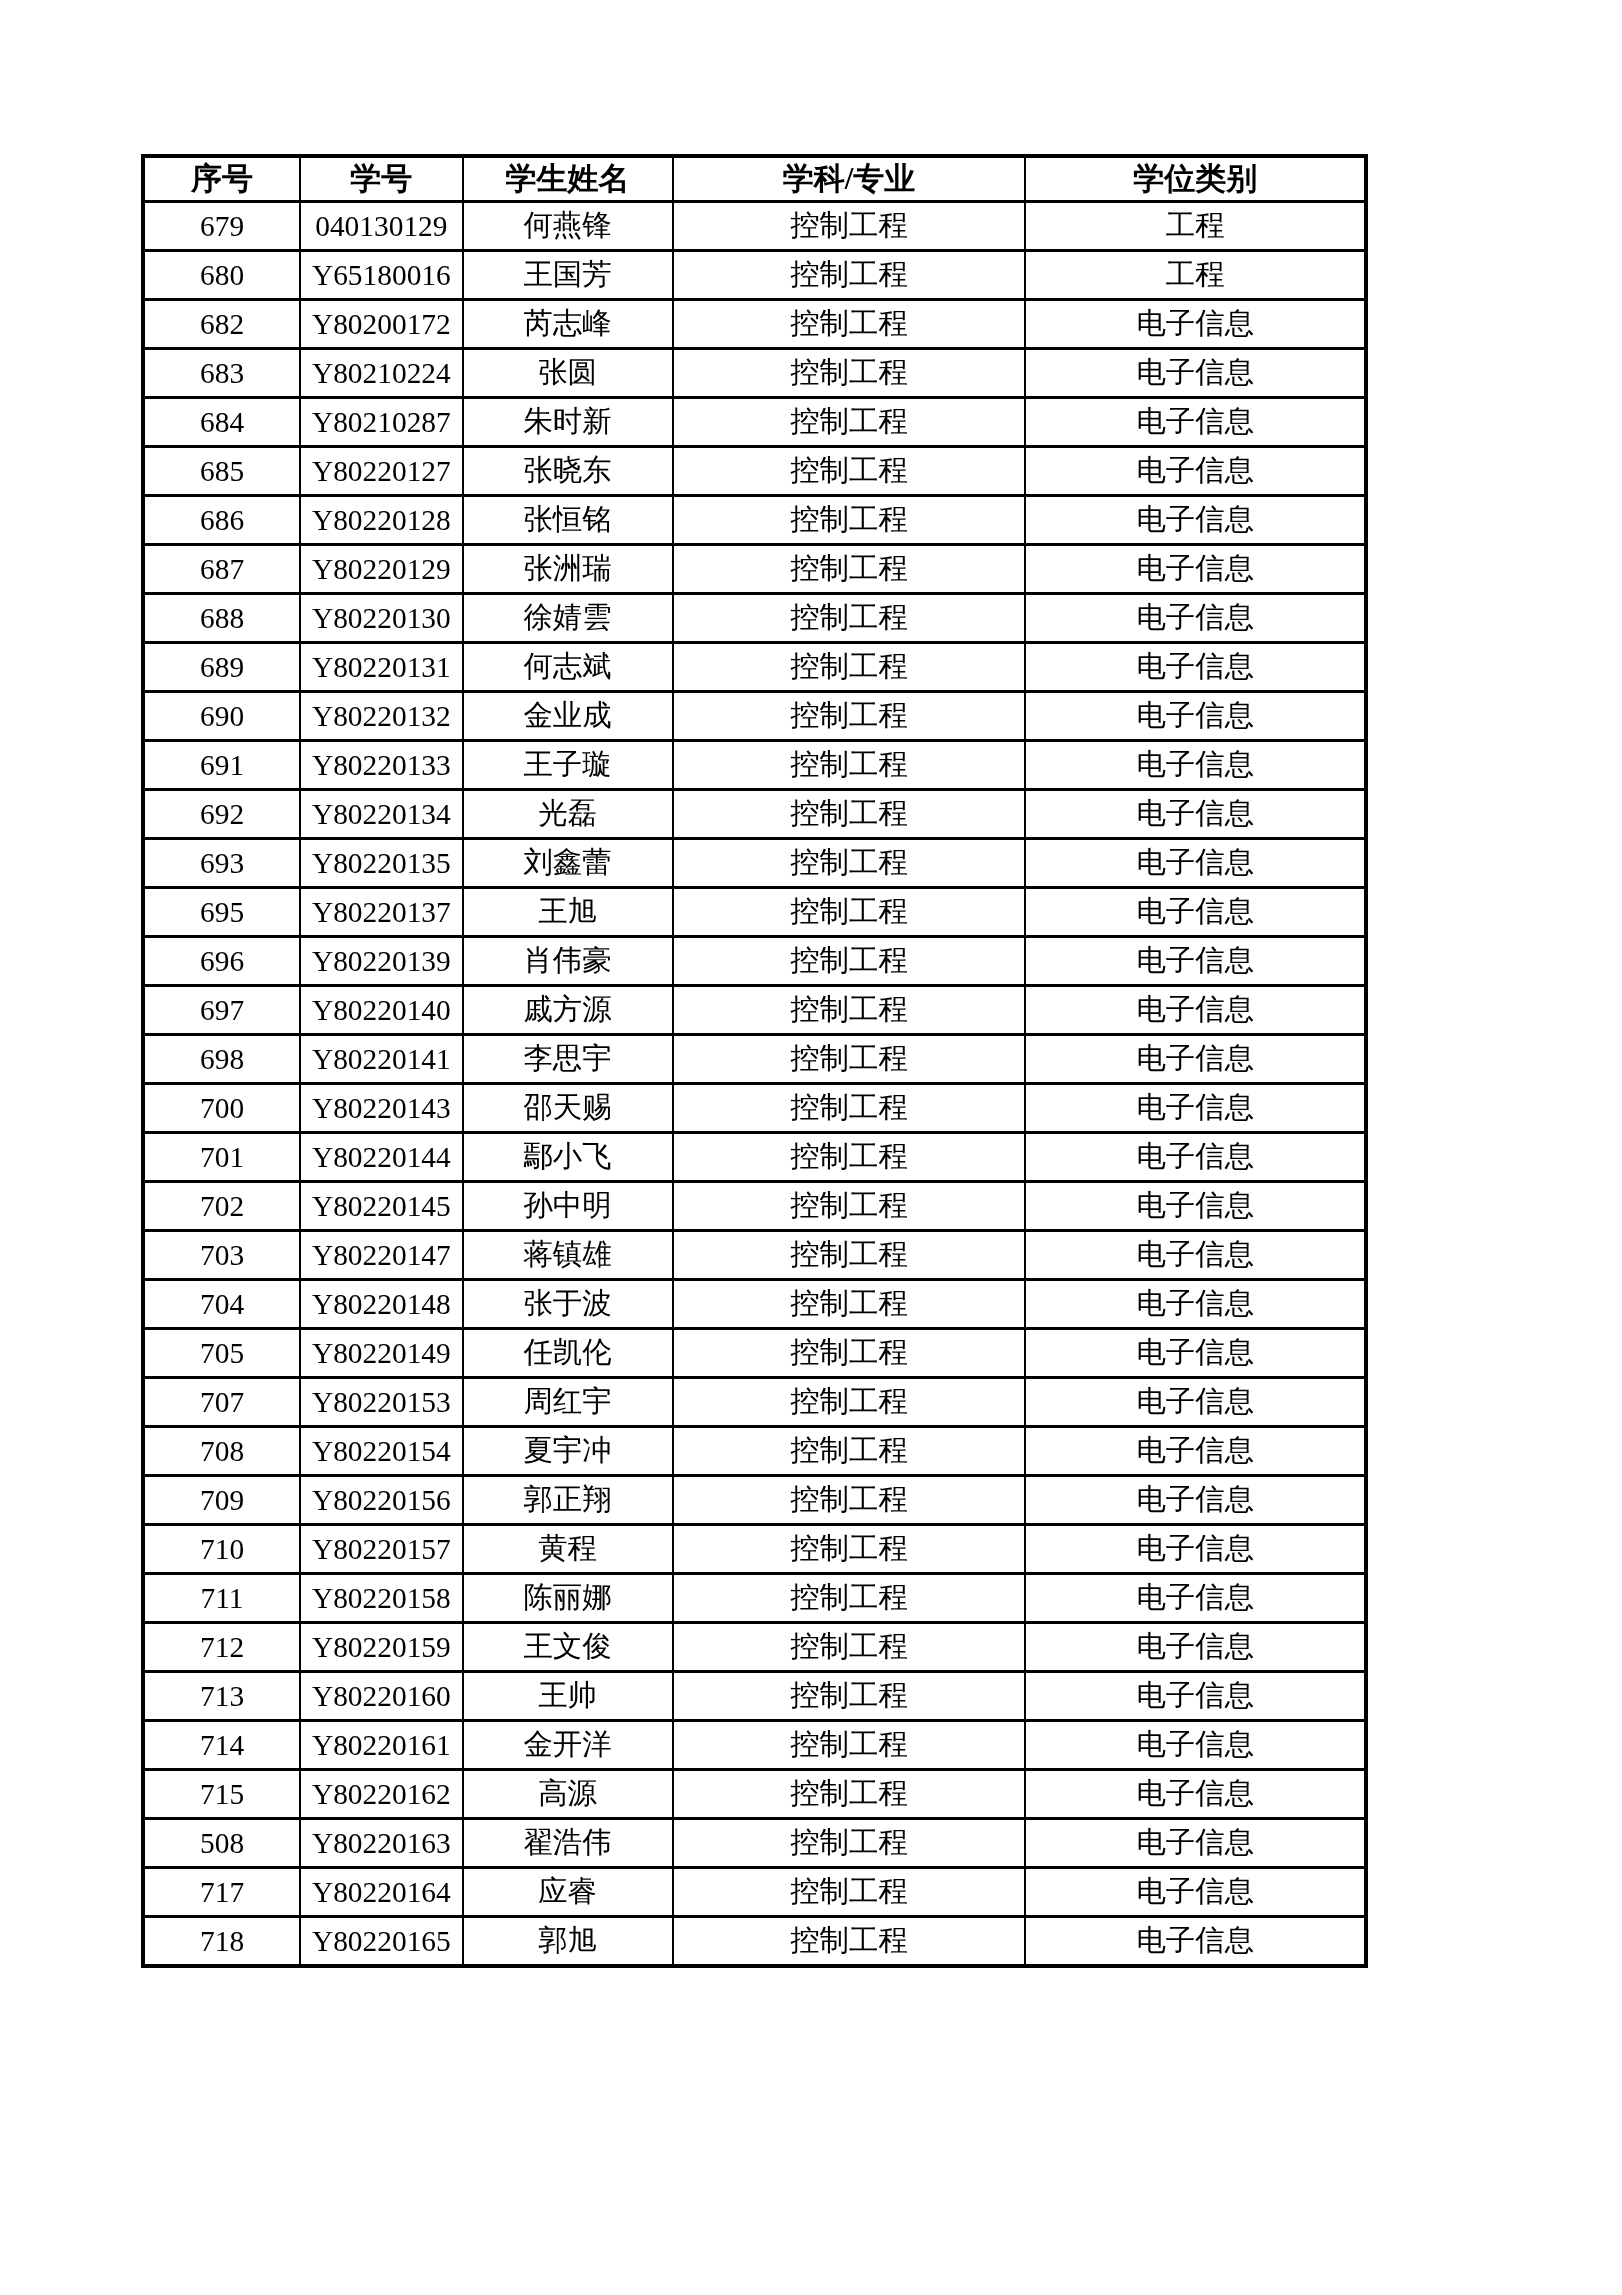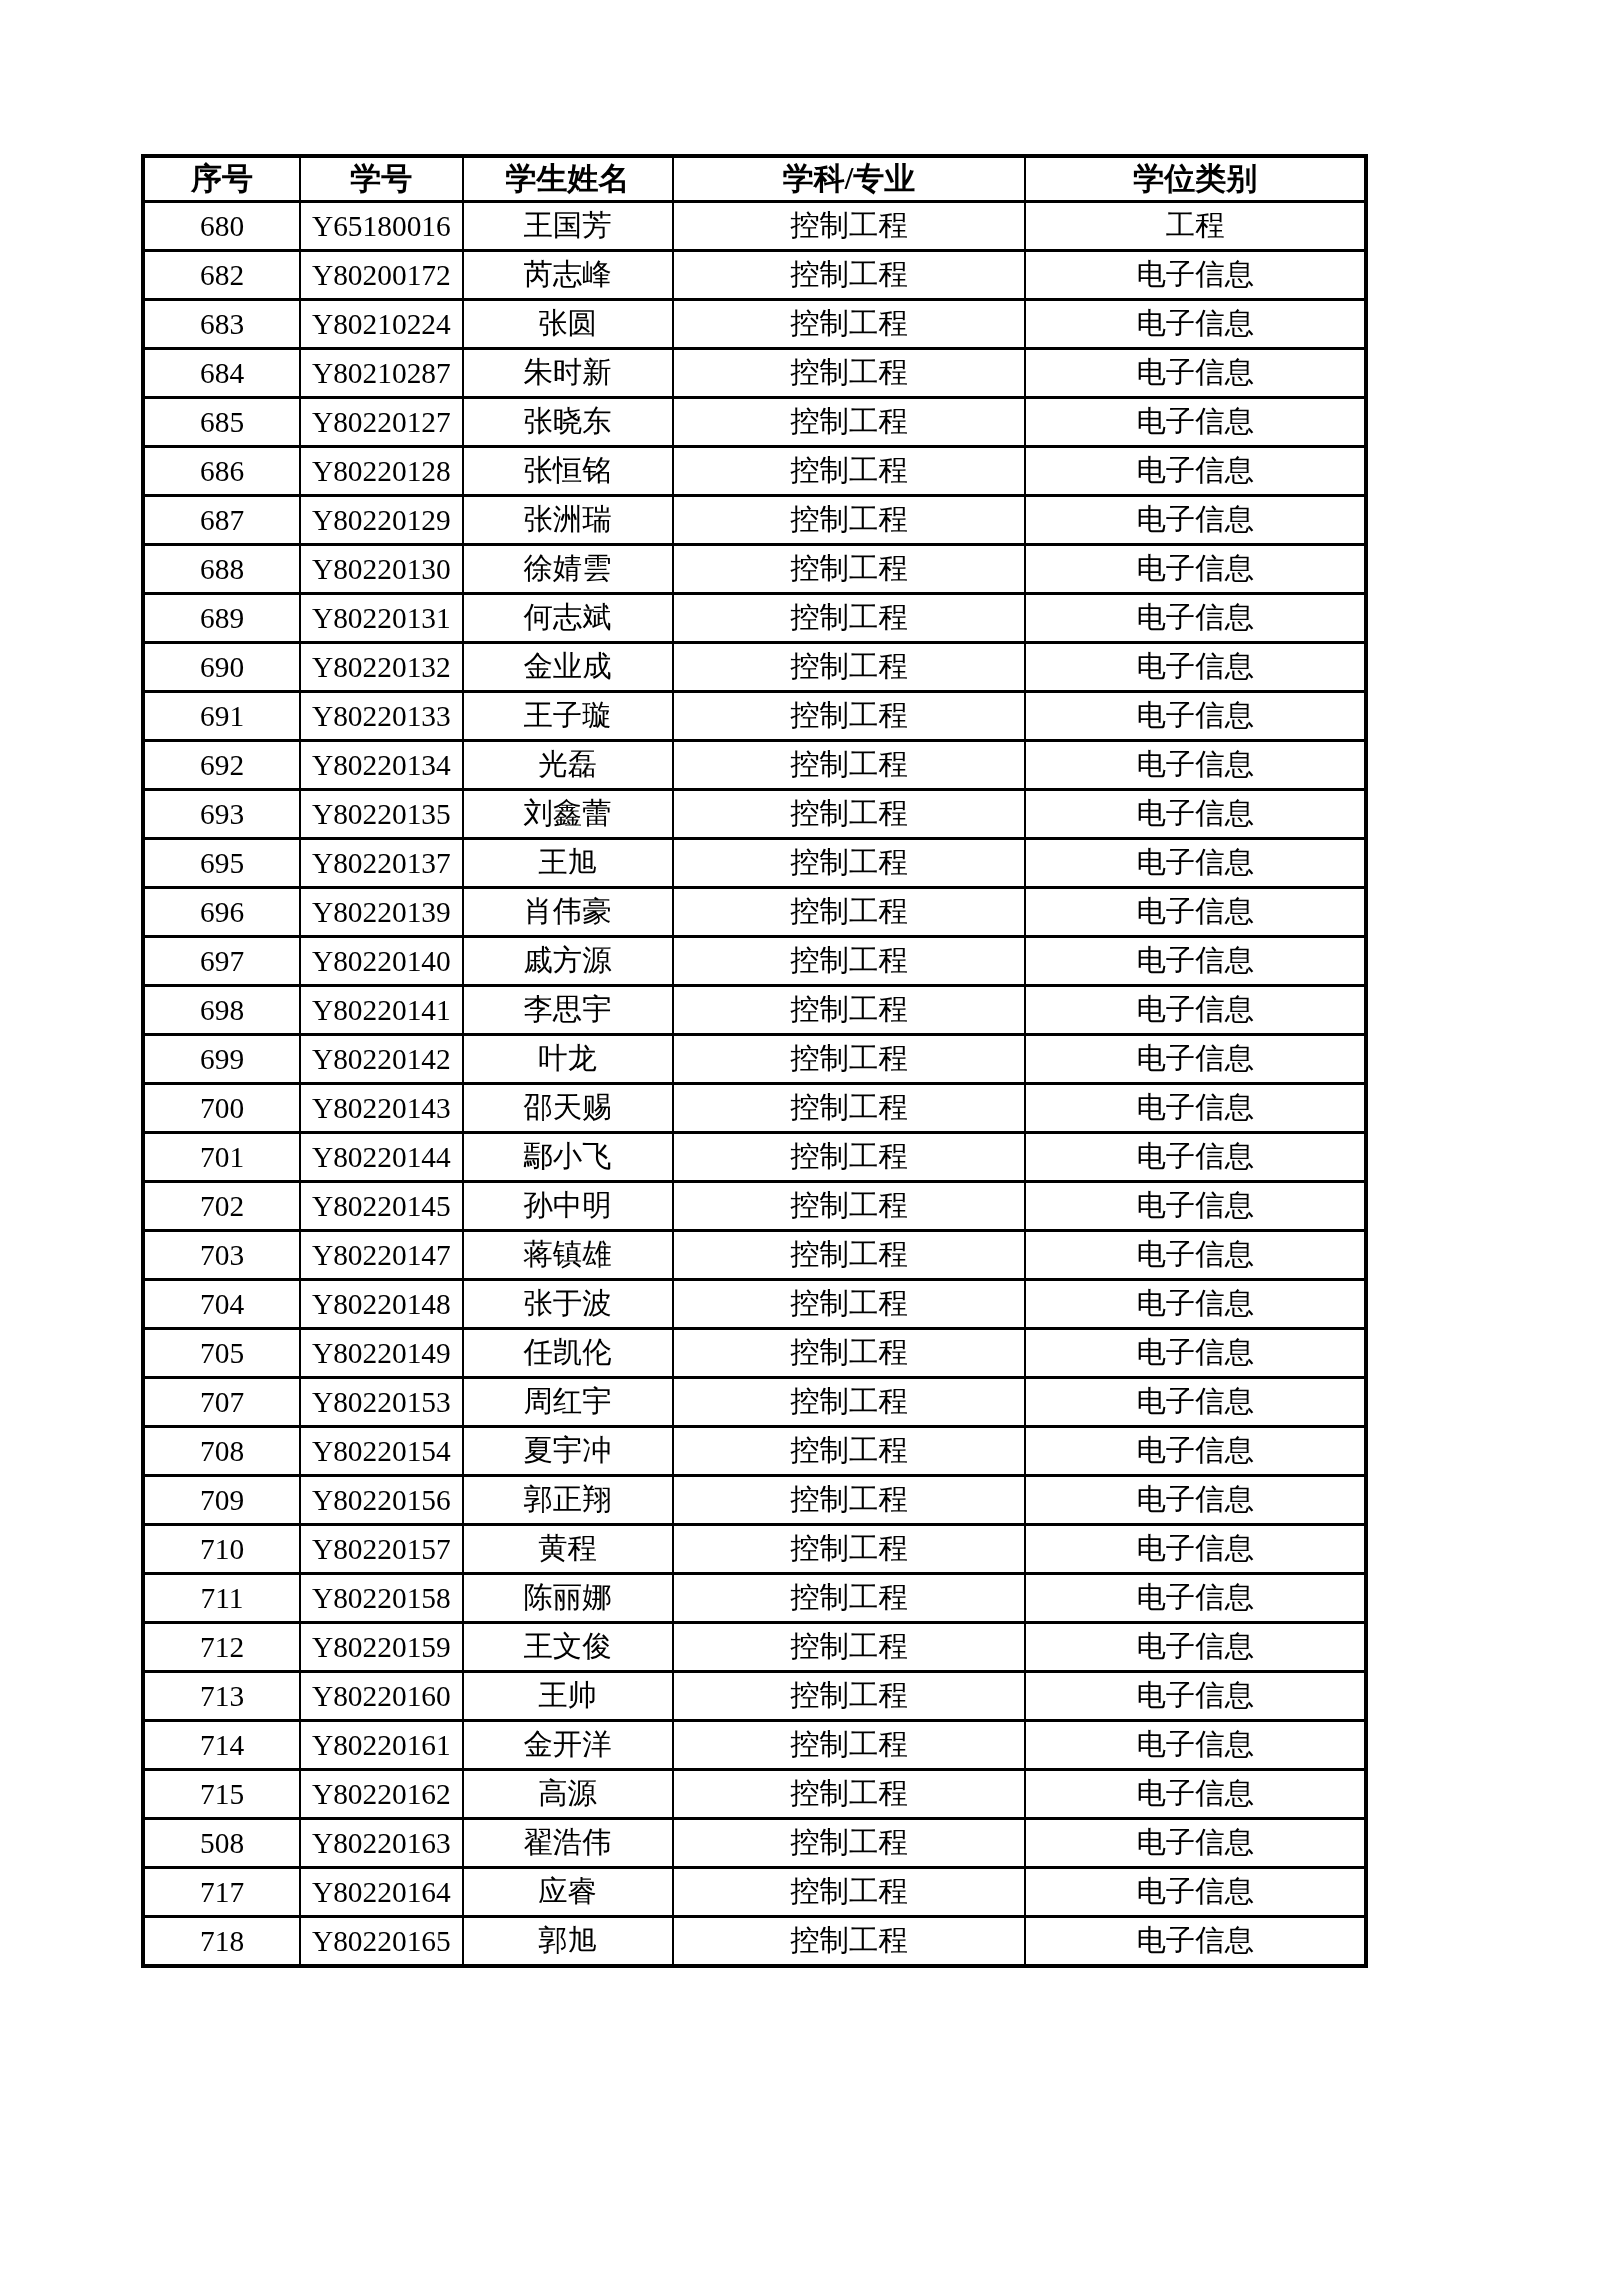--- a/index.html
+++ b/index.html
@@ -74,20 +74,27 @@
       <tr>
         <th>序号</th>
         <th>学号</th>
         <th>学生姓名</th>
         <th>学科/专业</th>
         <th>学位类别</th>
       </tr>
     </thead>
     <tbody id="table-body">
         <tr>
+          <td>679</td>
+          <td>040130129</td>
+          <td>何燕锋</td>
+          <td>控制工程</td>
+          <td>工程</td>
+        </tr>
+        <tr>
           <td>680</td>
           <td>Y65180016</td>
           <td>王国芳</td>
           <td>控制工程</td>
           <td>工程</td>
         </tr>
         <tr>
           <td>682</td>
           <td>Y80200172</td>
           <td>芮志峰</td>
@@ -189,27 +196,20 @@
           <td>697</td>
           <td>Y80220140</td>
           <td>戚方源</td>
           <td>控制工程</td>
           <td>电子信息</td>
         </tr>
         <tr>
           <td>698</td>
           <td>Y80220141</td>
           <td>李思宇</td>
-          <td>控制工程</td>
-          <td>电子信息</td>
-        </tr>
-        <tr>
-          <td>699</td>
-          <td>Y80220142</td>
-          <td>叶龙</td>
           <td>控制工程</td>
           <td>电子信息</td>
         </tr>
         <tr>
           <td>700</td>
           <td>Y80220143</td>
           <td>邵天赐</td>
           <td>控制工程</td>
           <td>电子信息</td>
         </tr>

